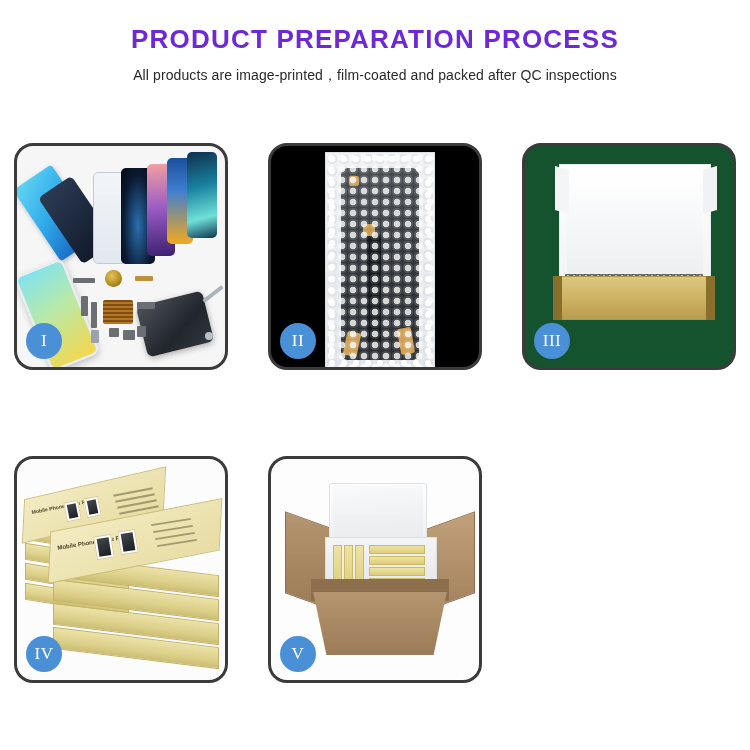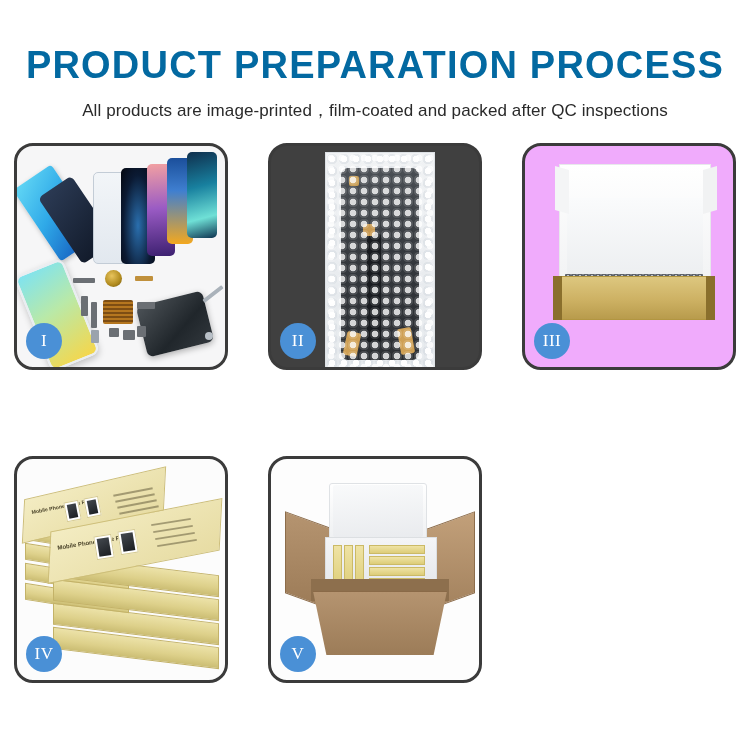--- a/index.html
+++ b/index.html
@@ -22,32 +22,32 @@
   
   .header {
     position: absolute;
     left: 0;
     top: 0;
     width: 750px;
     text-align: center;
   }
 
   .main-title {
-    margin-top: 44px;
-    font-size: 38px;
+    margin-top: 24px;
+    font-size: 26px;
     font-weight: 700;
     letter-spacing: 1.2px;
-    color: #0369a1;
+    color: #6d28d9;
     font-family: "Liberation Sans", sans-serif;
     white-space: nowrap;
   }
 
   .subtitle {
     margin-top: 12px;
-    font-size: 17px;
+    font-size: 14px;
     font-weight: 400;
     color: #2a2a2a;
     letter-spacing: 0.1px;
     white-space: nowrap;
   }
 
   
   .grid {
     position: absolute;
     left: 14px;
@@ -164,21 +164,21 @@
     border-radius: 2px;
   }
   .p1 .coin {
     position: absolute;
     left: 88px; top: 124px; width: 17px; height: 17px;
     border-radius: 50%;
     background: radial-gradient(circle at 40% 35%,#e8c45d 0%,#b08a1e 60%,#6b5110 100%);
   }
 
   
-  .p2 { background: #404040; }
+  .p2 { background: #000000; }
   .p2 .bubblebag {
     position: absolute;
     left: 54px; top: 6px; width: 110px; height: 218px;
     background:
       radial-gradient(circle at 6px 6px, rgba(255,255,255,.95) 0 3px, rgba(210,216,222,.45) 3.5px 5px, transparent 5.5px) 0 0/12px 12px,
       linear-gradient(180deg,#f0f2f4 0%,#e3e7eb 100%);
     border: 1px solid #dde1e5;
   }
   .p2 .part {
     position: absolute;
@@ -198,21 +198,21 @@
   .p2 .tab-c { position:absolute; left:128px; top:182px; width:14px; height:26px; background:#cfa055; transform:rotate(-10deg); border-radius:2px; }
   .p2 .tab-d { position:absolute; left:78px; top:30px; width:10px; height:10px; background:#caa059; border-radius:2px; }
   .p2 .bubbleoverlay {
     position: absolute;
     left: 54px; top: 6px; width: 110px; height: 218px;
     background: radial-gradient(circle at 6px 6px, rgba(255,255,255,.8) 0 3.2px, rgba(255,255,255,.12) 3.6px 5px, transparent 5.4px) 0 0/11px 11px;
     mix-blend-mode: screen;
   }
 
   
-  .p3 { background: #f0abfc; }
+  .p3 { background: #14532d; }
   .p3 .lidback {
     position: absolute;
     left: 34px; top: 18px; width: 152px; height: 118px;
     background: linear-gradient(180deg,#ffffff 0%,#f2f3f4 100%);
     border: 1px solid #e7e9eb;
   }
   .p3 .foam {
     position: absolute;
     left: 42px; top: 52px; width: 136px; height: 82px;
     background: linear-gradient(180deg,#fafbfc 0%,#eceef0 100%);

